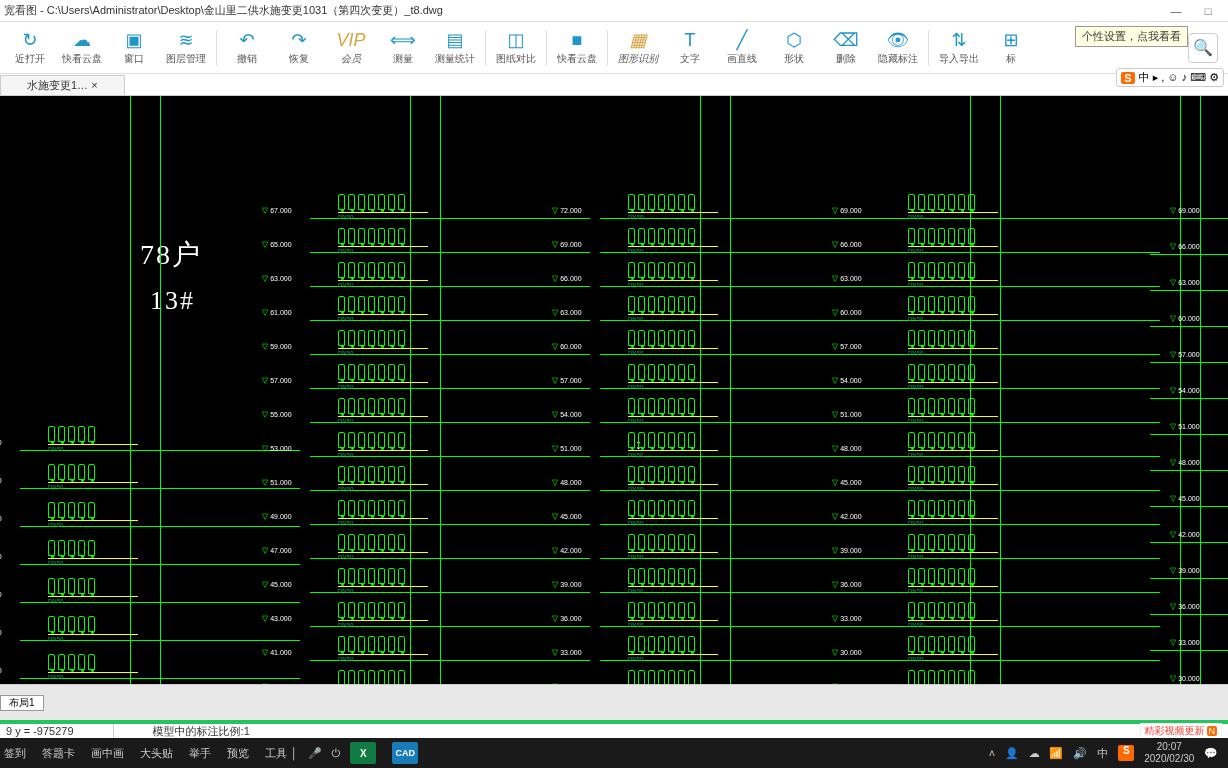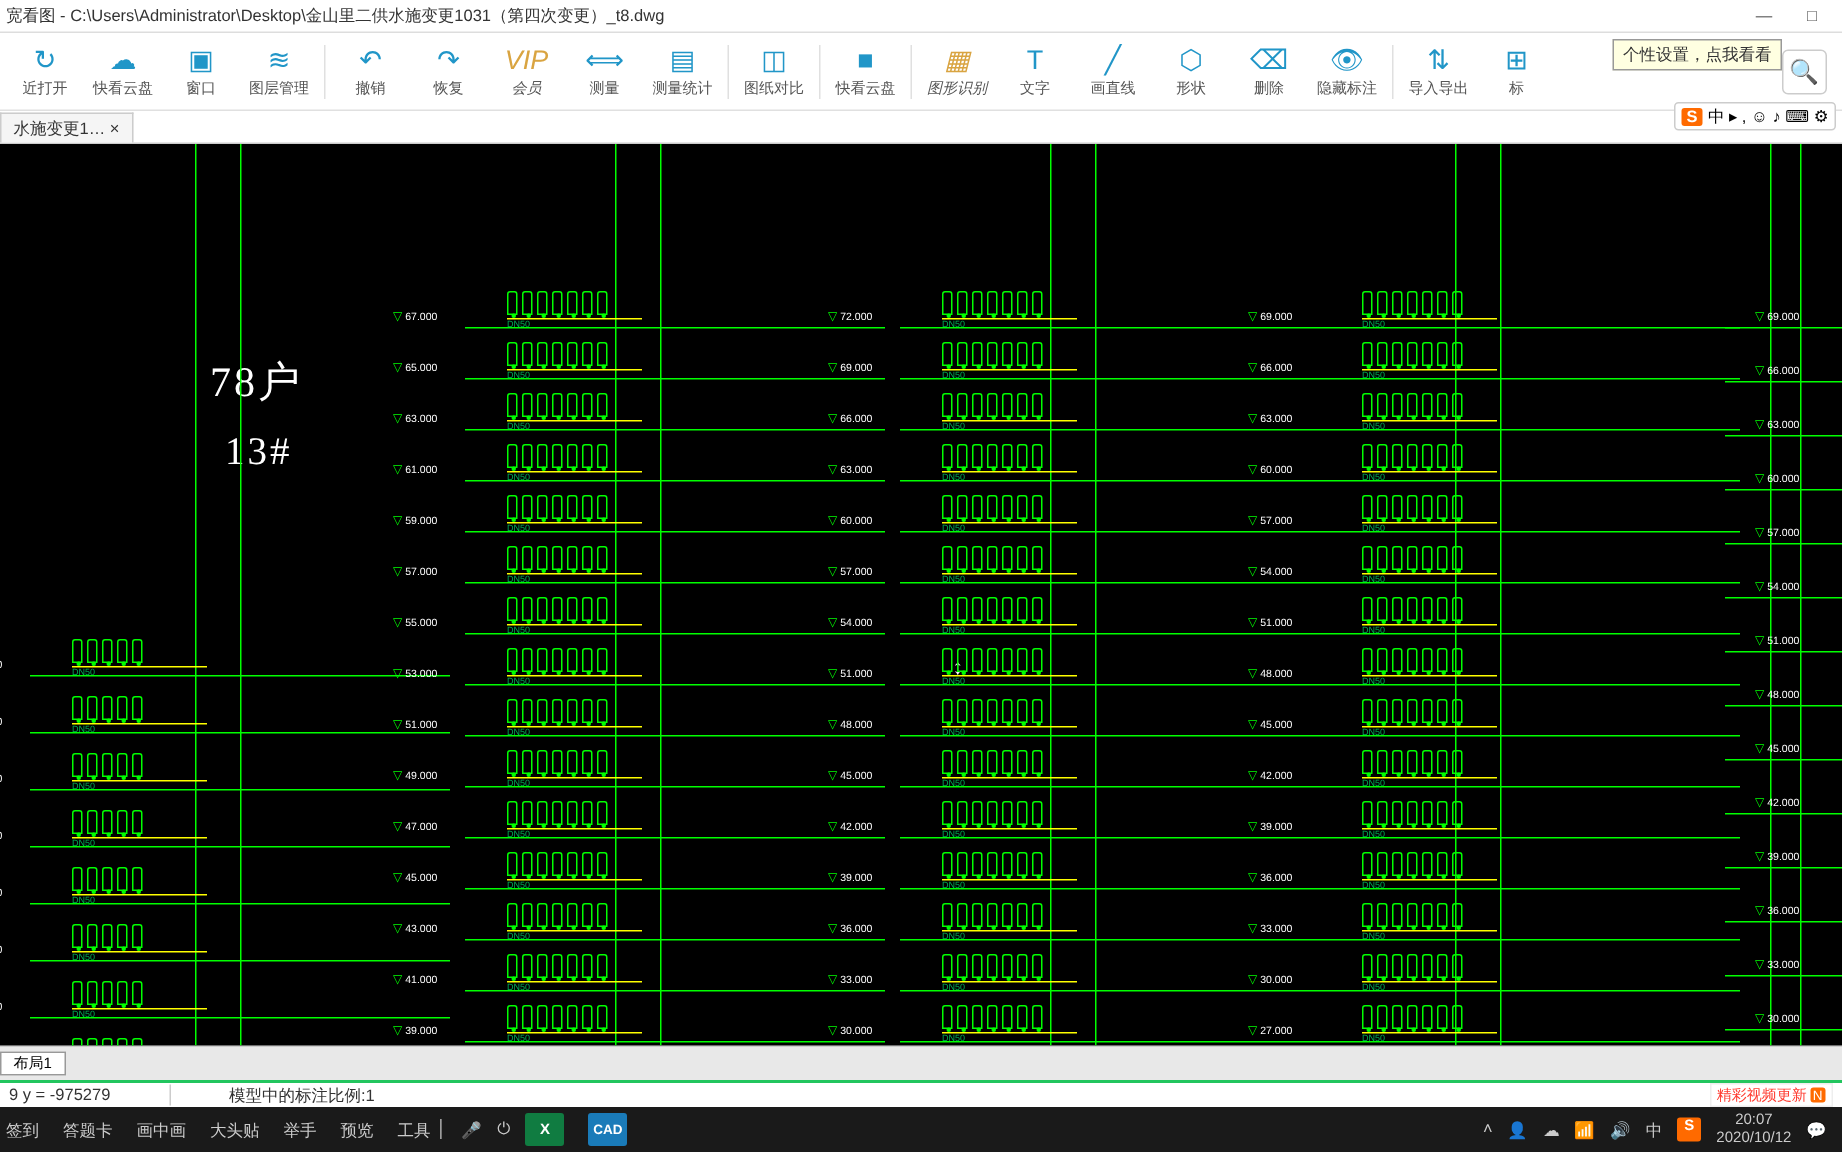--- a/index.html
+++ b/index.html
@@ -9,41 +9,41 @@
 .titlebar .winbtn { width: 32px; text-align: center; color: #555; cursor: pointer; }
 .toolbar { height: 52px; background: #fff; display: flex; align-items: center; padding: 0 4px; gap: 0; border-bottom: 1px solid #e0e0e0; position: relative; }
 .toolbtn { display: flex; flex-direction: column; align-items: center; justify-content: center; width: 52px; height: 50px; cursor: pointer; color: #2196c8; }
 .toolbtn.gold { color: #d9a441; font-style: italic; }
 .toolbtn .ico { font-size: 18px; height: 22px; display: flex; align-items: center; }
 .toolbtn .lbl { font-size: 10px; color: #555; margin-top: 1px; white-space: nowrap; }
 .tsep { width: 1px; height: 36px; background: #e0e0e0; margin: 0 4px; }
 .tooltip { position: absolute; right: 40px; top: 4px; background: #ffffe1; border: 1px solid #999; font-size: 11px; padding: 2px 6px; color: #333; }
 .searchbtn { margin-left: auto; width: 30px; height: 30px; border: 1px solid #ccc; border-radius: 4px; display: flex; align-items: center; justify-content: center; color: #2196c8; cursor: pointer; margin-right: 6px; }
 .tabbar { height: 22px; background: #fff; display: flex; align-items: flex-end; border-bottom: 1px solid #ccc; }
-.tab { background: #f5f5f5; border: 1px solid #ccc; border-bottom: none; padding: 2px 8px; font-size: 11px; color: #333; display: flex; align-items: center; gap: 4px; cursor: pointer; }
+.tab { background: #f5f5f5; border: 1px solid #ccc; border-bottom: none; padding: 2px 26px; font-size: 11px; color: #333; display: flex; align-items: center; gap: 4px; cursor: pointer; }
 .canvas { flex: 1; background: #000; position: relative; overflow: hidden; }
 .canvas .htitle { position: absolute; left: 140px; top: 140px; color: #fff; font-family: "SimSun"; font-size: 28px; letter-spacing: 2px; }
 .canvas .htitle2 { position: absolute; left: 150px; top: 190px; color: #fff; font-family: "SimSun"; font-size: 26px; letter-spacing: 2px; }
 .col { position: absolute; top: 0; bottom: 0; }
 .vline { position: absolute; top: 0; bottom: 0; width: 1px; background: #0f0; }
 .floor { position: absolute; left: 0; right: 0; height: 32px; }
 .floor .hl { position: absolute; left: 0; right: 0; top: 30px; height: 1px; background: #0f0; }
 .floor .lvl { position: absolute; left: -48px; top: 18px; color: #fff; font-size: 7px; white-space: nowrap; }
 .floor .lvl::before { content: "▽"; color: #0f0; margin-right: 2px; font-size: 8px; }
 .devs { position: absolute; left: 28px; top: 6px; display: flex; gap: 3px; align-items: flex-end; }
 .dev { width: 7px; height: 16px; border: 1px solid #0f0; border-radius: 2px 2px 0 0; position: relative; }
 .dev::after { content: ""; position: absolute; bottom: -3px; left: 2px; width: 3px; height: 3px; background: #0f0; border-radius: 50%; }
 .pipe { position: absolute; left: 28px; top: 24px; height: 1px; width: 90px; background: #ff0; }
 .dn { position: absolute; left: 28px; top: 26px; font-size: 6px; color: #0a5; }
 .cursor { position: absolute; left: 635px; top: 340px; color: #fff; font-size: 14px; }
 .imebar { position: absolute; right: 4px; top: 68px; background: #fff; border: 1px solid #ccc; border-radius: 3px; display: flex; align-items: center; gap: 4px; padding: 1px 4px; font-size: 11px; }
 .imebar .slogo { background: #ff6a00; color: #fff; font-weight: bold; padding: 0 3px; border-radius: 2px; }
-.layoutbar { height: 23px; background: #e8e8e8; display: flex; align-items: center; border-top: 1px solid #ccc; }
+.layoutbar { height: 36px; background: #e8e8e8; display: flex; align-items: center; border-top: 1px solid #ccc; }
 .layouttab { background: #fff; border: 1px solid #999; font-size: 10px; padding: 0 8px; cursor: pointer; }
-.statusbar { height: 18px; background: #fff; display: flex; align-items: center; font-size: 11px; color: #333; padding: 0 6px; border-top: 2px solid #22c55e; gap: 29px; }
+.statusbar { height: 18px; background: #fff; display: flex; align-items: center; font-size: 11px; color: #333; padding: 0 6px; border-top: 4px solid #22c55e; gap: 29px; }
 .statusbar .sep { width: 1px; height: 14px; background: #ccc; margin: 0 10px; }
 .statusbar .rtag { margin-left: auto; background: #fff; color: #ff3b30; font-size: 10px; padding: 0 4px; border: 1px solid #eee; }
 .statusbar .rtag .n { background: #ff6a00; color: #fff; padding: 0 2px; border-radius: 2px; font-size: 9px; margin-left: 2px; }
 .taskbar { height: 30px; background: #1a1a1a; display: flex; align-items: center; color: #ccc; font-size: 11px; }
 .taskbar .l { display: flex; align-items: center; gap: 16px; padding: 0 4px; }
 .taskbar .tbtn { cursor: pointer; white-space: nowrap; }
 .taskbar .micon { width: 26px; height: 22px; display: flex; align-items: center; justify-content: center; border-radius: 2px; }
 .taskbar .excel { background: #107c41; color: #fff; font-weight: bold; font-size: 10px; }
 .taskbar .cad { background: #1a7bb9; color: #fff; font-weight: bold; font-size: 9px; }
 .taskbar .r { margin-left: auto; display: flex; align-items: center; gap: 10px; padding: 0 10px; }
@@ -1047,17 +1047,17 @@
   <div class="r">
     <span>˄</span>
     <span>👤</span>
     <span>☁</span>
     <span>📶</span>
     <span>🔊</span>
     <span>中</span>
     <span class="sogou">S</span>
     <div class="clock">
       <div>20:07</div>
-      <div>2020/10/12</div>
+      <div>2020/02/30</div>
     </div>
     <span>💬</span>
   </div>
 </div>
 
 </body></html>

